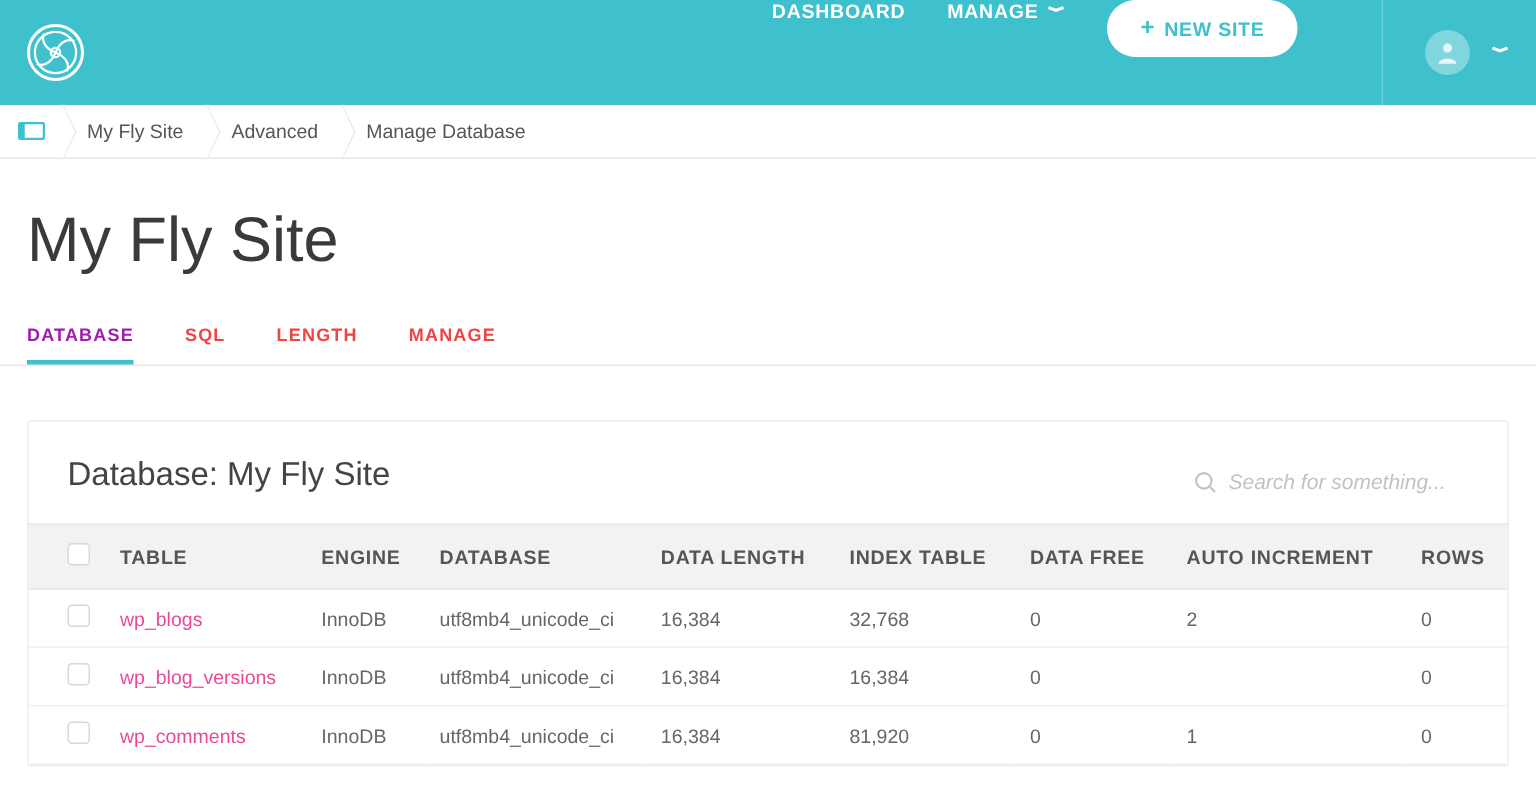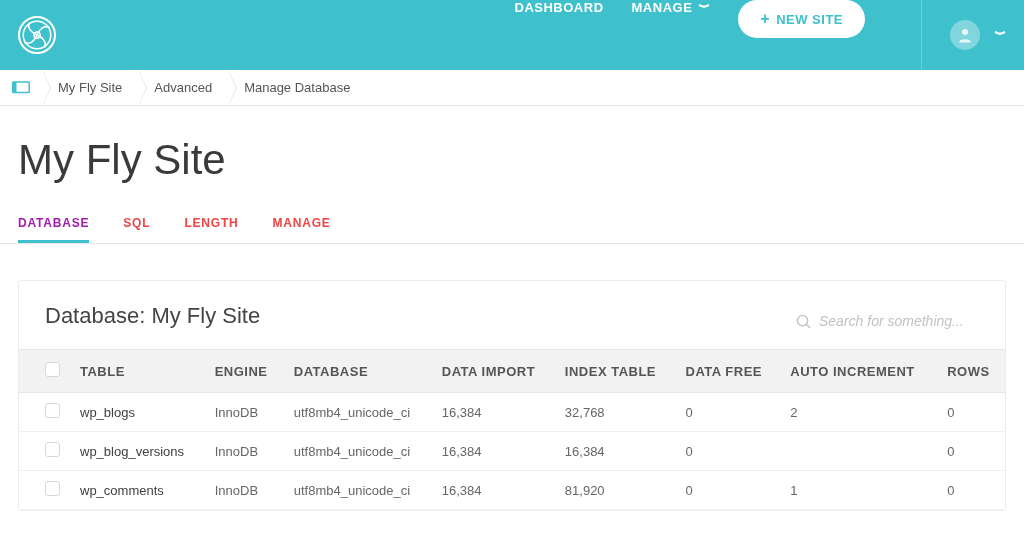--- a/index.html
+++ b/index.html
@@ -30,21 +30,21 @@
 .db-label { font-weight: 500; }
 .search-wrap { margin-left: auto; display: flex; align-items: center; gap: 8px; color: #bdbdbd; }
 .search-input { border: none; outline: none; font-size: 14px; color: #666; width: 160px; }
 .search-input::placeholder { color: #c2c2c2; font-style: italic; }
 .search-icon { width: 15px; height: 15px; }
 table { width: 100%; border-collapse: collapse; }
 thead tr { background: #f2f2f2; }
 th { text-align: left; font-size: 13px; font-weight: 700; letter-spacing: 0.5px; color: #555; padding: 12px 10px; border-top: 1px solid #e6e6e6; border-bottom: 1px solid #e6e6e6; }
 th:first-child, td:first-child { padding-left: 26px; width: 46px; }
 td { font-size: 13px; padding: 10px 10px; border-bottom: 1px solid #f0f0f0; color: #666; }
-.table-name { color: #404040; cursor: pointer; }
+.table-name { color: #ec4899; cursor: pointer; }
 .chk { width: 15px; height: 15px; border: 1px solid #d8d8d8; border-radius: 3px; display: inline-block; cursor: pointer; background: #fff; }
 .plus { font-size: 16px; font-weight: 700; }
 </style>
 </head>
 <body>
 
 <div class="header">
   <div class="logo">
     <svg viewBox="0 0 24 24">
         <g fill="none" stroke="#fff" stroke-width="1.2">
@@ -114,21 +114,21 @@
       <input class="search-input" placeholder="Search for something..." style="">
     </div>
   </div>
   <table>
     <thead>
       <tr>
         <th><span class="chk"></span></th>
         <th>TABLE</th>
         <th>ENGINE</th>
         <th>DATABASE</th>
-        <th>DATA IMPORT</th>
+        <th>DATA LENGTH</th>
         <th>INDEX TABLE</th>
         <th>DATA FREE</th>
         <th>AUTO INCREMENT</th>
         <th>ROWS</th>
       </tr>
     </thead>
     <tbody id="tbody">
         <tr>
           <td><span class="chk"></span></td>
           <td><span class="table-name">wp_blogs</span></td>

